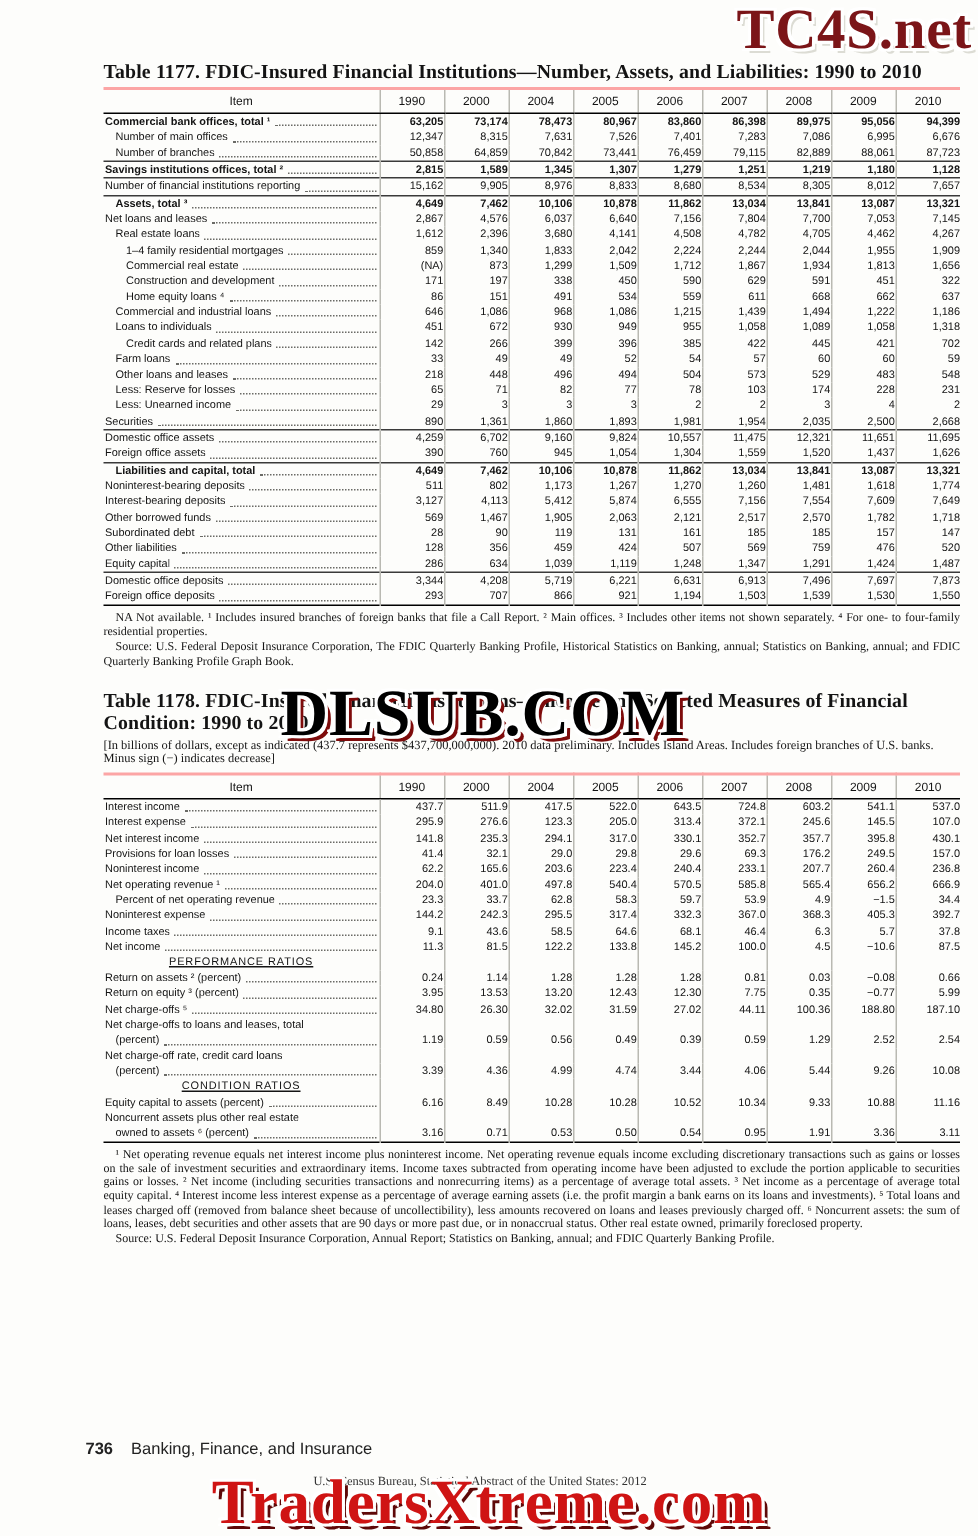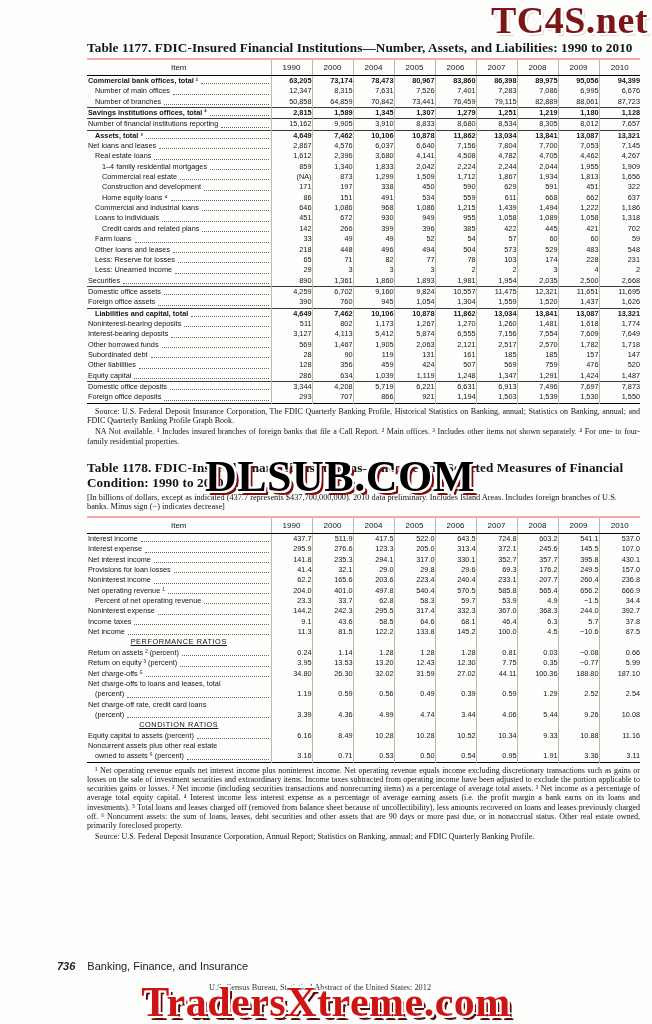--- a/index.html
+++ b/index.html
@@ -1,18 +1,18 @@
 <!DOCTYPE html>
 <html><head>
 <meta charset="utf-8">
 <style>
   html,body{margin:0;padding:0;background:#f2f2f0;}
   body{width:652px;height:1024px;position:relative;overflow:hidden;background:#fdfdfb;
        font-family:"Liberation Serif",serif;color:#141414;}
-  .page{padding:40px 12px 0 87px;}
+  .page{padding:40px 12px 0 69px;}
 
   .t-title{font:bold 13.2px/15px "Liberation Serif",serif;margin:0 0 3px 0;letter-spacing:.1px;}
   .note{font:8.3px/9.6px "Liberation Serif",serif;margin:0 0 4px 0;}
 
   table.stat{border-collapse:collapse;width:100%;table-layout:fixed;
              border-top:2px solid #fca5a5;border-bottom:1.4px solid #000;margin:2px 0 3px 0;
              font-family:"Liberation Sans",sans-serif;}
   table.stat th{font:8px/11px "Liberation Sans",sans-serif;font-weight:normal;
                 border-bottom:1px solid #000;padding:2px 0 2px 0;text-align:center;}
   table.stat th.h-num{border-left:1px solid #b9b9b2;}
@@ -35,21 +35,21 @@
   .wm{position:absolute;font-family:"Liberation Serif",serif;font-weight:bold;white-space:nowrap;z-index:5;}
   .wm-top{top:-2px;right:4px;font-size:38px;letter-spacing:.5px;color:#7b1518;
     text-shadow:-2px -2px 0 #fff,2px -2px 0 #fff,-2px 2px 0 #fff,2px 2px 0 #fff,3px 3px 0 #dcdcd4;}
   .wm-mid{top:-9px;left:118px;font-size:44px;letter-spacing:.5px;color:#000000;
     text-shadow:-2px -2px 0 #fff,2px -2px 0 #fff,-2px 2px 0 #fff,2px 2px 0 #fff,4px 4px 0 #7e0b0b;}
   .wm-bottom{left:50%;transform:translateX(-50%);bottom:-2px;font-size:42px;letter-spacing:.5px;color:#cf1414;
     text-shadow:-2px -2px 0 #fff,2px -2px 0 #fff,-2px 2px 0 #fff,2px 2px 0 #fff,4px 4px 0 #5e0808;}
 
   .footer{position:absolute;left:57px;bottom:52px;font-family:"Liberation Sans",sans-serif;
           font-size:11px;color:#222;}
-  .footer .pg{font-weight:bold;margin-right:12px;font-style:italic;}
+  .footer .pg{font-weight:bold;margin-right:12px;}
   .credit{position:absolute;left:0;right:12px;bottom:32px;text-align:center;
           font:8.3px "Liberation Serif",serif;color:#333;}
 </style>
 </head>
 <body>
 
 <div class="page">
 
   <div class="wm wm-top">TC4S.net</div>
 
@@ -153,21 +153,21 @@
         </tr>
         <tr class="rule">
           <td class="stub ind0">
             <div class="stubwrap">
               <span class="lt">Number of financial institutions reporting</span>
               <span class="dots"></span>
             </div>
           </td>
           <td class="num">15,162</td>
           <td class="num">9,905</td>
-          <td class="num">3,910</td>
+          <td class="num">8,976</td>
           <td class="num">8,833</td>
           <td class="num">8,680</td>
           <td class="num">8,534</td>
           <td class="num">8,305</td>
           <td class="num">8,012</td>
           <td class="num">7,657</td>
         </tr>
         <tr class="rule b">
           <td class="stub ind1">
             <div class="stubwrap">
@@ -606,22 +606,22 @@
           <td class="num">921</td>
           <td class="num">1,194</td>
           <td class="num">1,503</td>
           <td class="num">1,539</td>
           <td class="num">1,530</td>
           <td class="num">1,550</td>
         </tr>
       </tbody>
   </table>
 
+  <p class="fn">NA Not available. ¹ Includes insured branches of foreign banks that file a Call Report. ² Main offices. ³ Includes other items not shown separately. ⁴ For one- to four-family residential properties.</p>
   <p class="fn src">Source: U.S. Federal Deposit Insurance Corporation, The FDIC Quarterly Banking Profile, Historical Statistics on Banking, annual; Statistics on Banking, annual; and FDIC Quarterly Banking Profile Graph Book.</p>
-  <p class="fn">NA Not available. ¹ Includes insured branches of foreign banks that file a Call Report. ² Main offices. ³ Includes other items not shown separately. ⁴ For one- to four-family residential properties.</p>
 
   <div class="title2wrap">
     <h1 class="t-title">Table 1178. FDIC-Insured Financial Institutions—Income and Selected Measures of Financial Condition: 1990 to 2010</h1>
     <div class="wm wm-mid">DLSUB.COM</div>
   </div>
   <p class="note">[In billions of dollars, except as indicated (437.7 represents $437,700,000,000). 2010 data preliminary. Includes Island Areas. Includes foreign branches of U.S. banks. Minus sign (−) indicates decrease]</p>
 
   <table class="stat">
     <colgroup>
       <col style="width:184px">
@@ -776,21 +776,21 @@
               <span class="dots"></span>
             </div>
           </td>
           <td class="num">144.2</td>
           <td class="num">242.3</td>
           <td class="num">295.5</td>
           <td class="num">317.4</td>
           <td class="num">332.3</td>
           <td class="num">367.0</td>
           <td class="num">368.3</td>
-          <td class="num">244.0</td>
+          <td class="num">405.3</td>
           <td class="num">392.7</td>
         </tr>
         <tr>
           <td class="stub ind0">
             <div class="stubwrap">
               <span class="lt">Income taxes</span>
               <span class="dots"></span>
             </div>
           </td>
           <td class="num">9.1</td>

